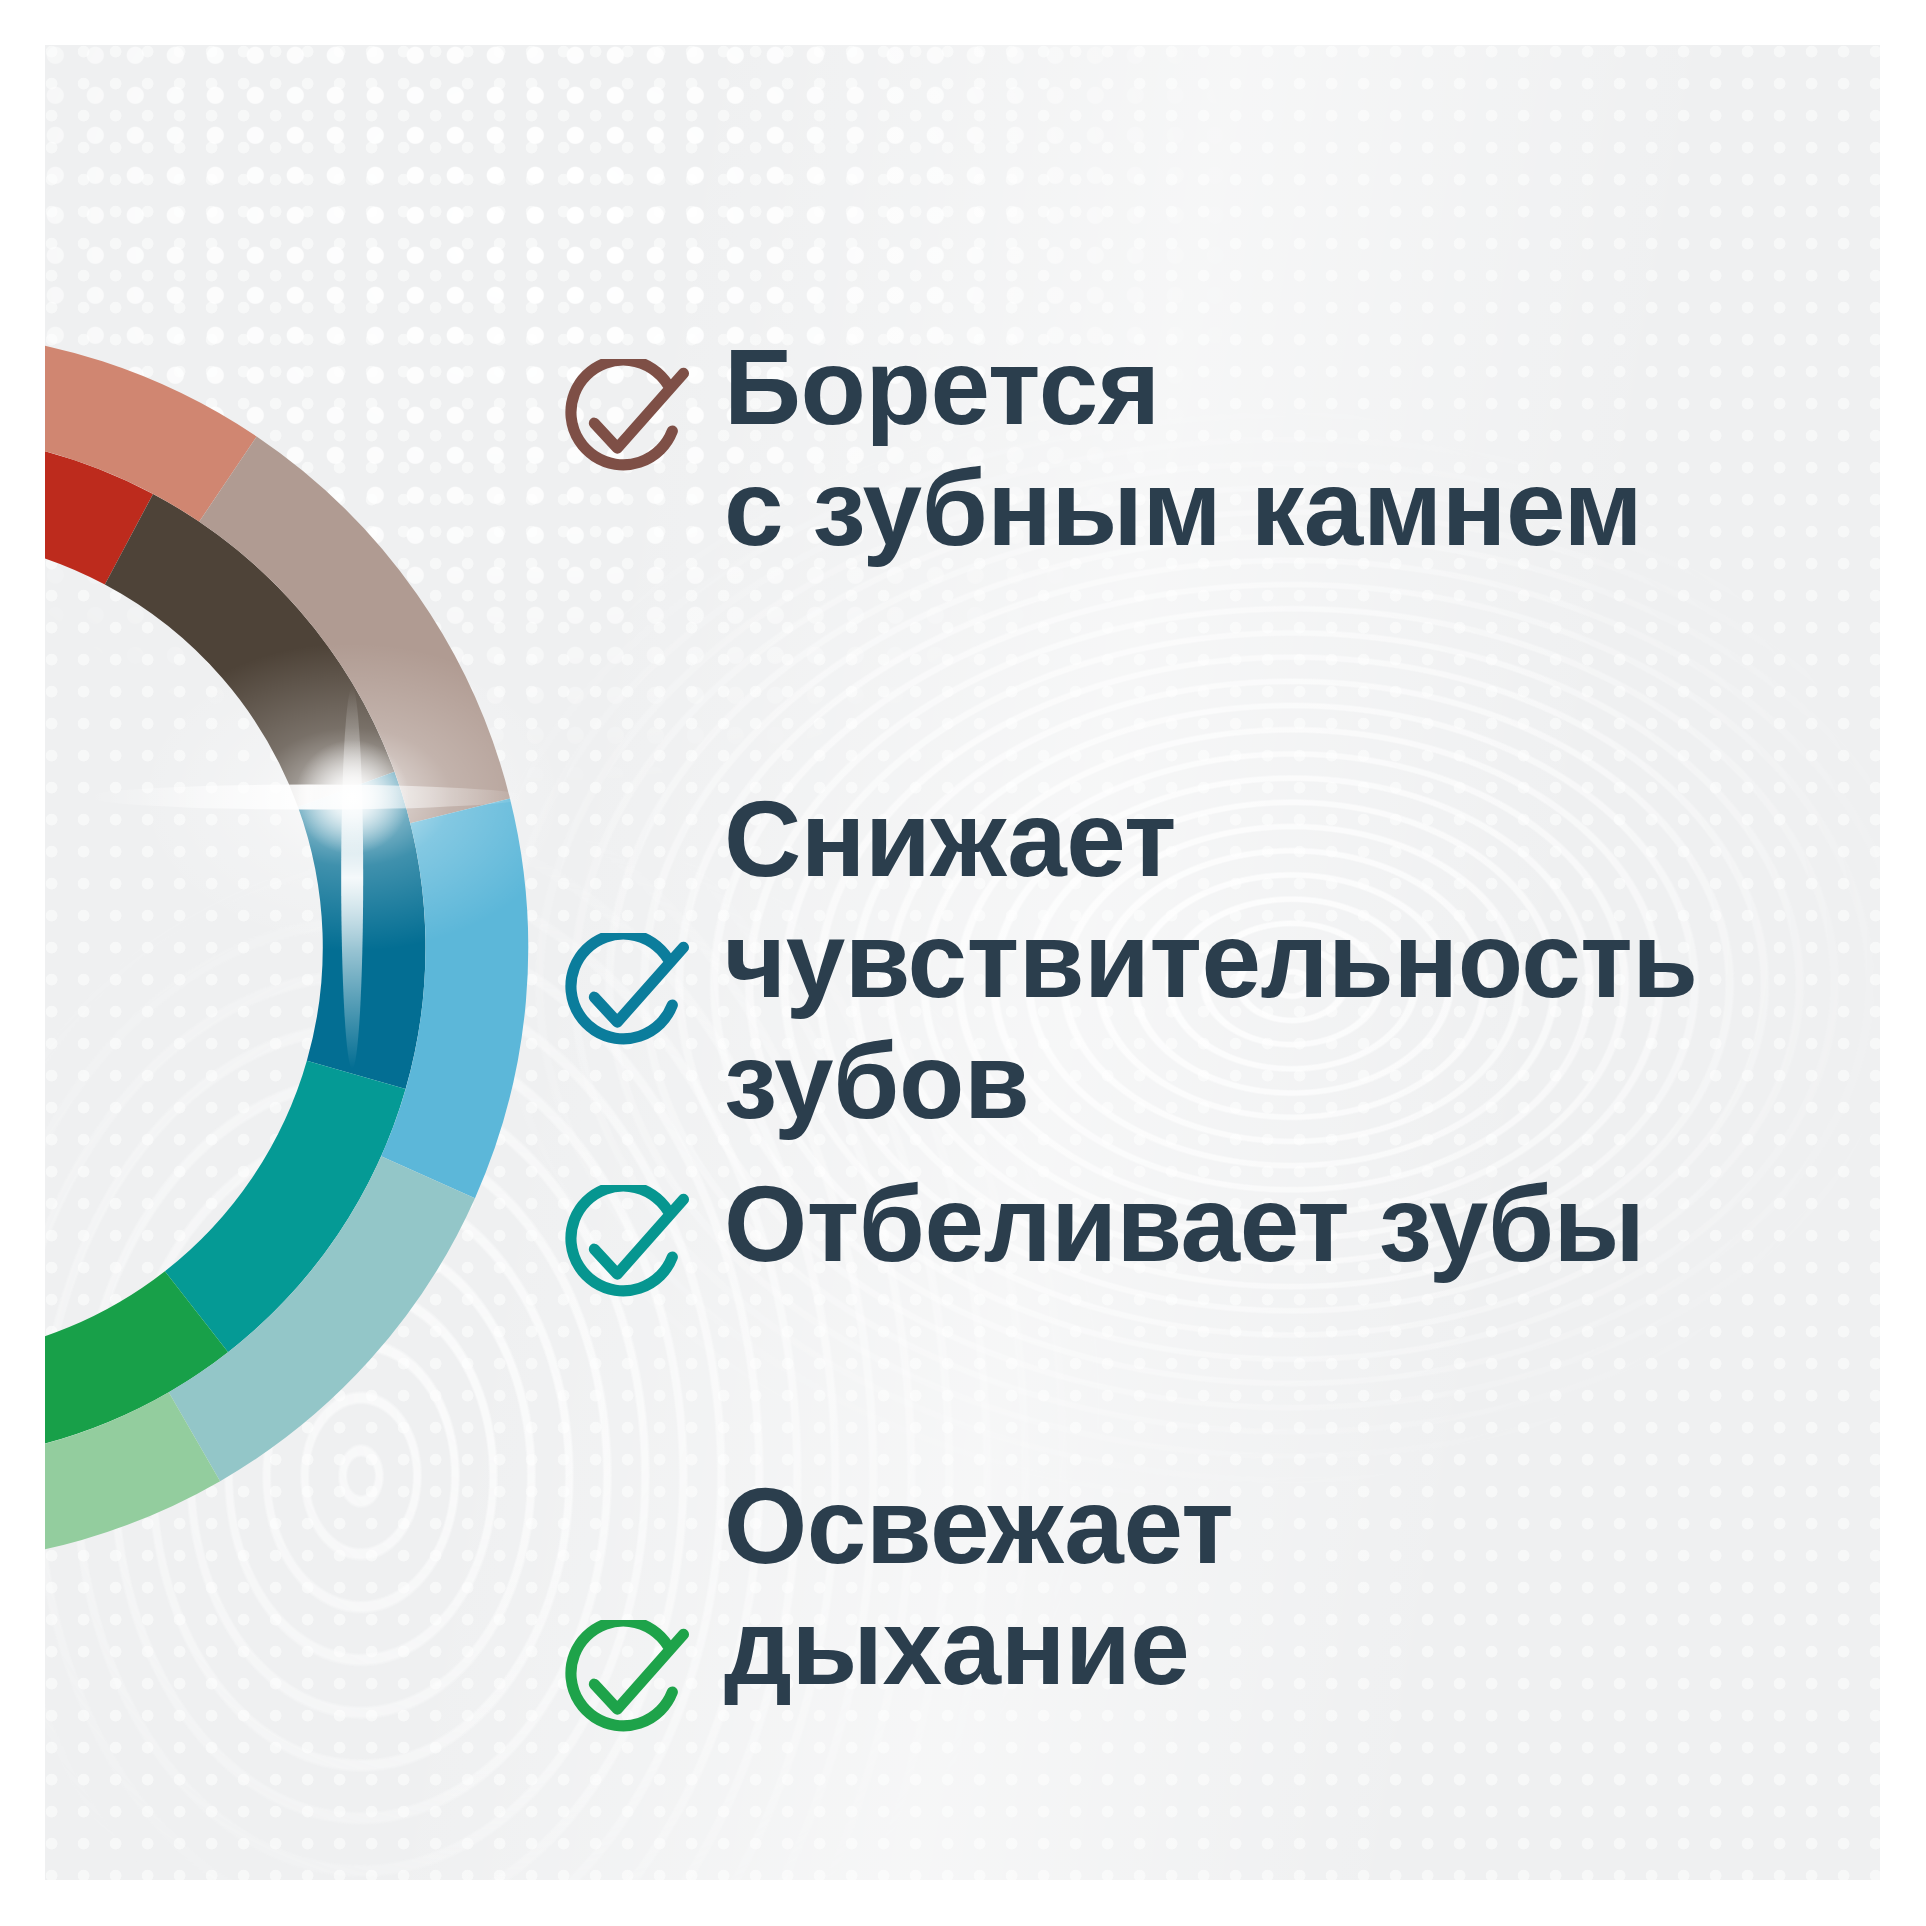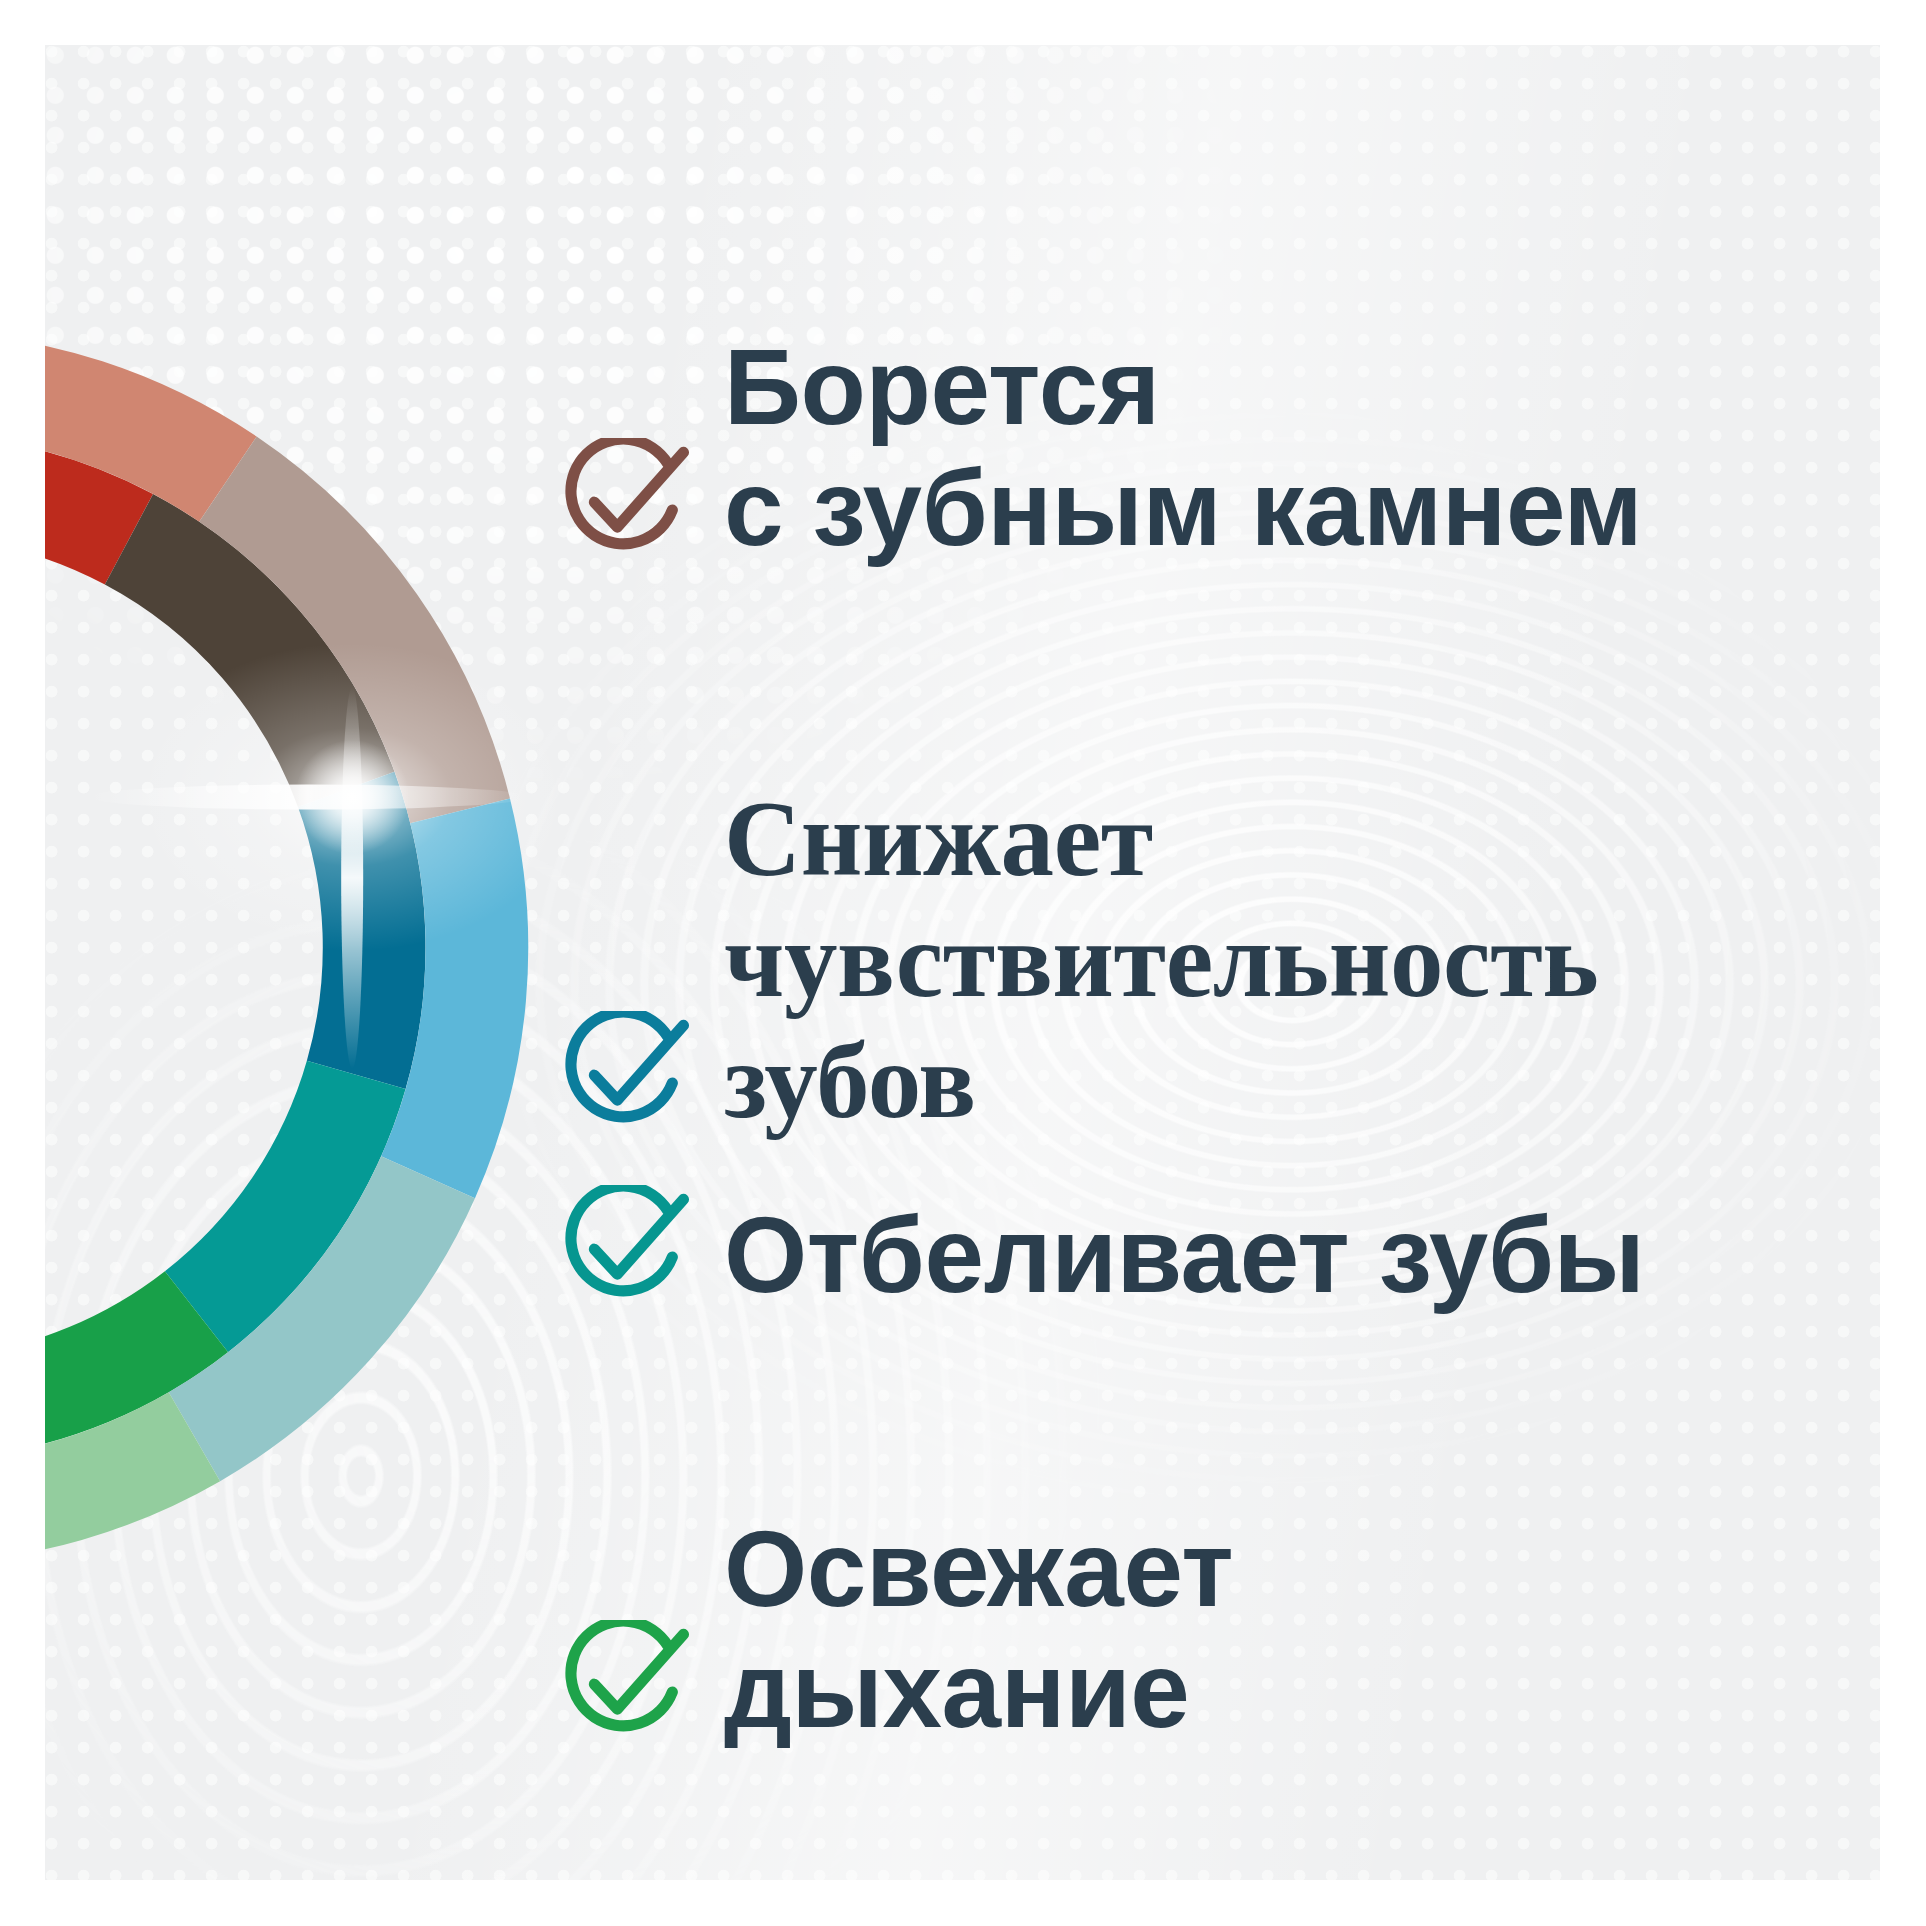--- a/index.html
+++ b/index.html
@@ -89,21 +89,21 @@
   #benefits {
     position: absolute;
     left: 514px;
     top: 0;
     width: 1313px;
     height: 1835px;
   }
   .benefit {
     position: absolute;
     display: flex;
-    align-items: flex-end;
+    align-items: flex-start;
   }
   .benefit .icon-slot {
     flex: 0 0 auto;
     width: 131px;
     height: 131px;
   }
   .benefit .icon-slot svg { display: block; width: 131px; height: 131px; }
 
   .benefit .label {
     flex: 1 1 auto;
@@ -113,21 +113,21 @@
     font-weight: 700;
     letter-spacing: -0.4px;
     white-space: pre-line;
     padding-left: 34px;
   }
 
   
   #benefit-0 { left: 0;  top: 282px;  width: 1306px; }
   #benefit-0 .icon-slot { margin-top: 32px; }
 
-  #benefit-1 { left: 0;  top: 734px; width: 1313px; font-family: Liberation Serif, serif; }
+  #benefit-1 { left: 0;  top: 734px; width: 1313px; }
   #benefit-1 .icon-slot { margin-top: 154px; }
 
   #benefit-2 { left: 0;  top: 1119px; width: 1306px; }
   #benefit-2 .icon-slot { margin-top: 20.5px; }
 
   #benefit-3 { left: 0;  top: 1421px; width: 1306px; }
   #benefit-3 .icon-slot { margin-top: 154px; }
 </style>
 </head>
 <body>

